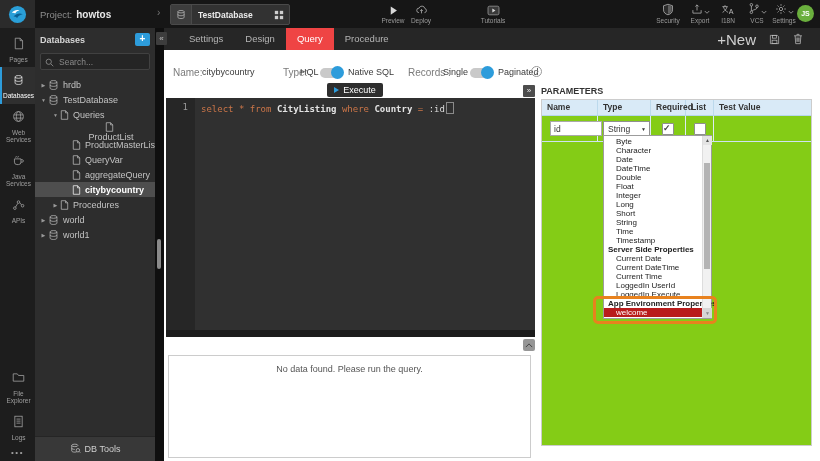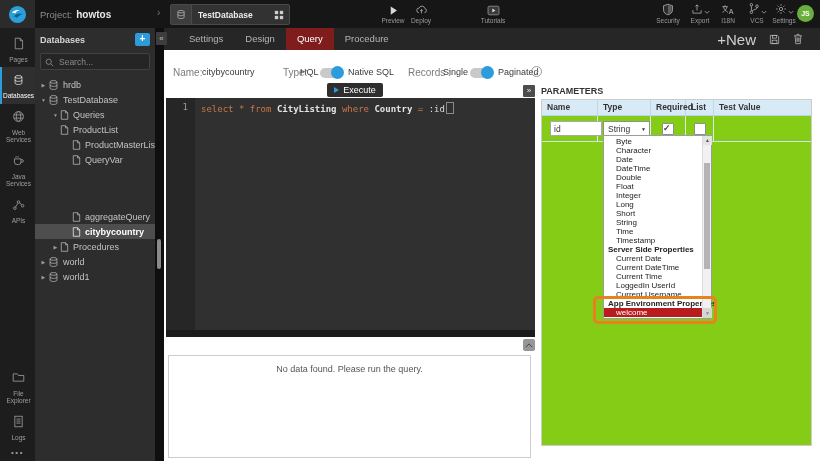--- a/index.html
+++ b/index.html
@@ -59,21 +59,21 @@
   
   .splitter{position:absolute;left:155px;top:28px;width:9px;height:433px;background:#0f0f0f;cursor:col-resize;}
   .splitter-handle{position:absolute;left:2px;top:211px;width:4px;height:30px;background:#8a8a8a;border-radius:2px;}
   
   .main{position:absolute;left:164px;top:28px;width:656px;height:433px;background:#fff;}
   .tabbar{position:absolute;left:0;top:0;width:656px;height:22px;background:#262626;display:flex;align-items:center;}
   .collapse-left{position:absolute;left:-8px;top:4px;width:11px;height:13px;background:#3d3d3d;color:#c0c0c0;
                  font-size:8px;text-align:center;line-height:13px;border-radius:1px;cursor:pointer;z-index:3;}
   #tabs{display:flex;height:22px;margin-left:14px;}
   .tab{padding:0 11px;height:22px;line-height:22px;color:#b5b5b5;font-size:9.5px;cursor:pointer;}
-  .tab.active{background:#7f1d1d;color:#fff;}
+  .tab.active{background:#ef4444;color:#fff;}
   .tab-actions{margin-left:auto;display:flex;align-items:center;gap:13px;padding-right:17px;}
   .newlink{color:#d0d0d0;font-size:15px;cursor:pointer;}
   .tb-icon-btn{display:flex;align-items:center;cursor:pointer;}
   
   .qlabel{position:absolute;font-size:10px;color:#7a7a7a;}
   .qvalue{position:absolute;font-size:9px;color:#3a3a3a;}
   .toggle{position:absolute;width:22px;height:10px;background:#c9c9c9;border-radius:5px;cursor:pointer;}
   .toggle .knob{position:absolute;right:-2px;top:-2px;width:13px;height:13px;background:#2d9cdb;border-radius:50%;}
   .help{position:absolute;width:11px;height:11px;border:1px solid #9a9a9a;border-radius:50%;color:#8a8a8a;
         font-size:8px;text-align:center;line-height:11px;cursor:pointer;box-sizing:border-box;}
@@ -349,21 +349,21 @@
         <div class="tree-row" style="padding-left: 16px;">
           <span class="tree-arrow">▼</span>
           <span class="tree-icon">
             <svg width="9" height="10" viewBox="0 0 12 14">
               <path d="M1.5 1h6l3 3v9h-9z" fill="none" stroke="currentColor"></path>
               <path d="M7.5 1v3h3" fill="none" stroke="currentColor"></path>
             </svg>
           </span>
           <span class="tree-label">Queries</span>
         </div>
-        <div class="tree-row" style="padding-left: 16px;">
+        <div class="tree-row" style="padding-left: 28px; flex-direction: column;">
           <span class="tree-arrow"></span>
           <span class="tree-icon">
             <svg width="9" height="10" viewBox="0 0 12 14">
               <path d="M1.5 1h6l3 3v9h-9z" fill="none" stroke="currentColor"></path>
               <path d="M7.5 1v3h3" fill="none" stroke="currentColor"></path>
             </svg>
           </span>
           <span class="tree-label">ProductList</span>
         </div>
         <div class="tree-row" style="padding-left: 28px;">
@@ -379,21 +379,21 @@
         <div class="tree-row" style="padding-left: 28px;">
           <span class="tree-arrow"></span>
           <span class="tree-icon">
             <svg width="9" height="10" viewBox="0 0 12 14">
               <path d="M1.5 1h6l3 3v9h-9z" fill="none" stroke="currentColor"></path>
               <path d="M7.5 1v3h3" fill="none" stroke="currentColor"></path>
             </svg>
           </span>
           <span class="tree-label">QueryVar</span>
         </div>
-        <div class="tree-row" style="padding-left: 28px; margin-top: 42px;">
+        <div class="tree-row" style="padding-left: 28px;">
           <span class="tree-arrow"></span>
           <span class="tree-icon">
             <svg width="9" height="10" viewBox="0 0 12 14">
               <path d="M1.5 1h6l3 3v9h-9z" fill="none" stroke="currentColor"></path>
               <path d="M7.5 1v3h3" fill="none" stroke="currentColor"></path>
             </svg>
           </span>
           <span class="tree-label">aggregateQuery</span>
         </div>
         <div class="tree-row selected" style="padding-left: 28px;">
@@ -432,20 +432,30 @@
           <span class="tree-icon">
             <svg width="11" height="12" viewBox="0 0 16 16">
               <ellipse cx="8" cy="3.5" rx="5" ry="2" fill="none" stroke="currentColor"></ellipse>
               <path d="M3 3.5v9c0 1.1 2.2 2 5 2s5-.9 5-2v-9" fill="none" stroke="currentColor"></path>
               <path d="M3 8c0 1.1 2.2 2 5 2s5-.9 5-2" fill="none" stroke="currentColor"></path>
             </svg>
           </span>
           <span class="tree-label">world1</span>
         </div>
       </div>
+    <div class="db-tools">
+      <span><svg width="11" height="11" viewBox="0 0 16 16">
+            <ellipse cx="7" cy="3.5" rx="4.5" ry="1.8" fill="none" stroke="#cfcfcf"></ellipse>
+            <path d="M2.5 3.5v8c0 1 2 1.8 4.5 1.8.9 0 1.9-.1 2.7-.4" fill="none" stroke="#cfcfcf"></path>
+            <path d="M2.5 7.5c0 1 2 1.8 4.5 1.8" fill="none" stroke="#cfcfcf"></path>
+            <circle cx="11.5" cy="10.5" r="2.5" fill="none" stroke="#cfcfcf"></circle>
+            <path d="M13.3 12.3L15 14" stroke="#cfcfcf"></path>
+          </svg></span>
+      <span>DB Tools</span>
+    </div>
   </div>
 
   <div class="splitter">
     <div class="splitter-handle"></div>
   </div>
 
   <div class="main">
     <div class="tabbar">
       <span class="collapse-left">«</span>
       <div id="tabs">
@@ -549,21 +559,21 @@
           <div class="dd-row">Long</div>
           <div class="dd-row">Short</div>
           <div class="dd-row">String</div>
           <div class="dd-row">Time</div>
           <div class="dd-row">Timestamp</div>
           <div class="dd-row dd-group">Server Side Properties</div>
           <div class="dd-row">Current Date</div>
           <div class="dd-row">Current DateTime</div>
           <div class="dd-row">Current Time</div>
           <div class="dd-row">LoggedIn UserId</div>
-          <div class="dd-row">Current Username</div>
+          <div class="dd-row">LoggedIn Execute</div>
           <div class="dd-row dd-group">App Environment Properties</div>
           <div class="dd-row dd-selected">welcome</div>
         </div>
       <div class="dd-scroll">
         <span class="dd-up">▲</span>
         <span class="dd-thumb"></span>
         <span class="dd-down">▼</span>
       </div>
     </div>
     <div class="annotation"></div>

